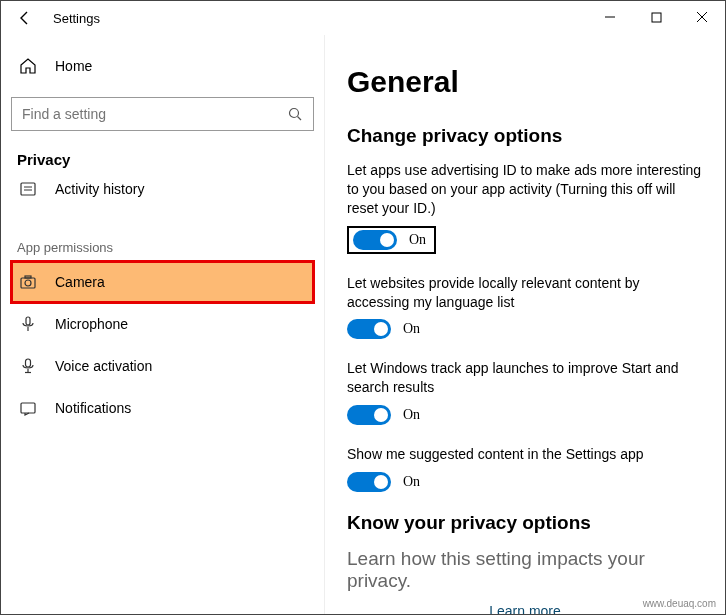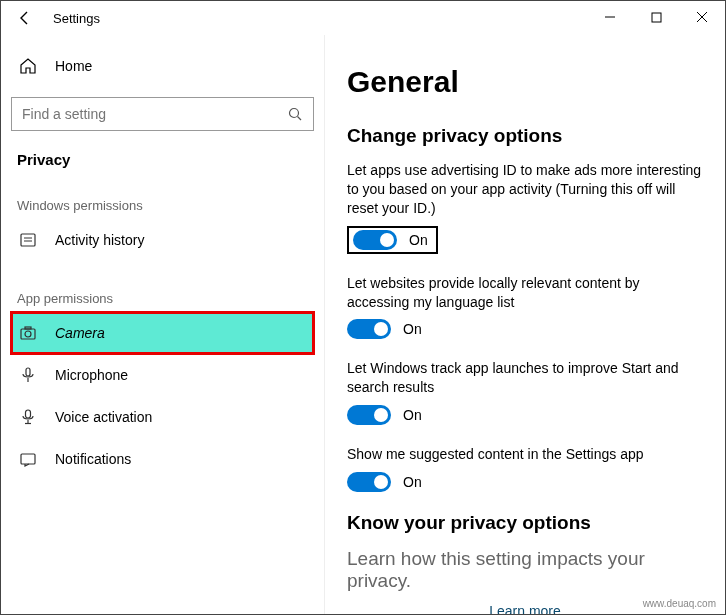--- a/index.html
+++ b/index.html
@@ -46,45 +46,44 @@
   .section-current { font-weight:600; font-size:15px; margin:20px 0 0 6px;}
   .section-label { color:#666; font-size:13px; margin:30px 0 6px 6px;}
   .nav-item {
     display:flex; align-items:center; gap:18px;
     padding:12px 8px;
     cursor:pointer;
     text-align:right;
   }
   .nav-item .icon { width:18px; display:flex; justify-content:center; color:#333;}
   .nav-item.highlight {
-    background:#5eead4;
+    background:#fdba74;
     outline:3px solid #e60000;
     outline-offset:-2px;
-    font-style:italic;
   }
   .main {
     flex:1;
     padding: 30px 22px 0 22px;
     border-left:1px solid #eee;
     overflow:hidden;
   }
   .main h1 { font-size:30px; font-weight:600; margin-bottom:26px;}
   .main h2 { font-size:19px; font-weight:600; margin-bottom:14px;}
   .setting-block { margin-bottom:20px; }
   .setting-desc { font-size:14px; line-height:1.35; margin-bottom:8px;}
   .toggle-row { display:flex; align-items:center; gap:12px;}
   .toggle {
     width:44px; height:20px; border-radius:10px;
     background:#0078d4; position:relative; cursor:pointer;
   }
   .toggle::after {
     content:""; position:absolute; right:3px; top:3px;
     width:14px; height:14px; border-radius:50%; background:#fff;
   }
-  .toggle-label { font-size:14px;}
+  .toggle-label { font-size:14px;font-family:Liberation Serif, serif;}
   .first-toggle-wrap { display:inline-flex; border:2px solid #000; padding:2px 8px 2px 4px; align-items:center; gap:12px;}
   .know-section { margin-top:18px;}
   .know-section h2 { }
   .know-sub { color:#666; font-size:19px; margin-bottom:8px;}
   .link { color:#0c4a6e; font-size:14px; cursor:pointer; display:block; line-height:1.6;text-align:center;}
   .watermark {
     position:absolute; right:6px; bottom:4px;
     font-size:10px; color:#888; background:rgba(255,255,255,0.7);
     padding:1px 3px;
   }
@@ -135,21 +134,20 @@
       <span class="sicon">
         <svg width="15" height="15" viewBox="0 0 15 15">
             <circle cx="6" cy="6" r="4.5" stroke="#555" stroke-width="1.2" fill="none"></circle>
             <line x1="9.5" y1="9.5" x2="13" y2="13" stroke="#555" stroke-width="1.2"></line>
           </svg>
       </span>
     </div>
 
     <div class="section-current">Privacy</div>
 
-    <div class="section-label">Windows permissions</div>
 
     <div class="nav-item">
       <span class="icon">
         <svg width="18" height="18" viewBox="0 0 18 18">
             <rect x="2" y="3" width="14" height="12" rx="1" stroke="#333" stroke-width="1.2" fill="none"></rect>
             <line x1="5" y1="7" x2="13" y2="7" stroke="#333"></line>
             <line x1="5" y1="10" x2="13" y2="10" stroke="#333"></line>
           </svg>
       </span>
       <span>Activity history</span>

